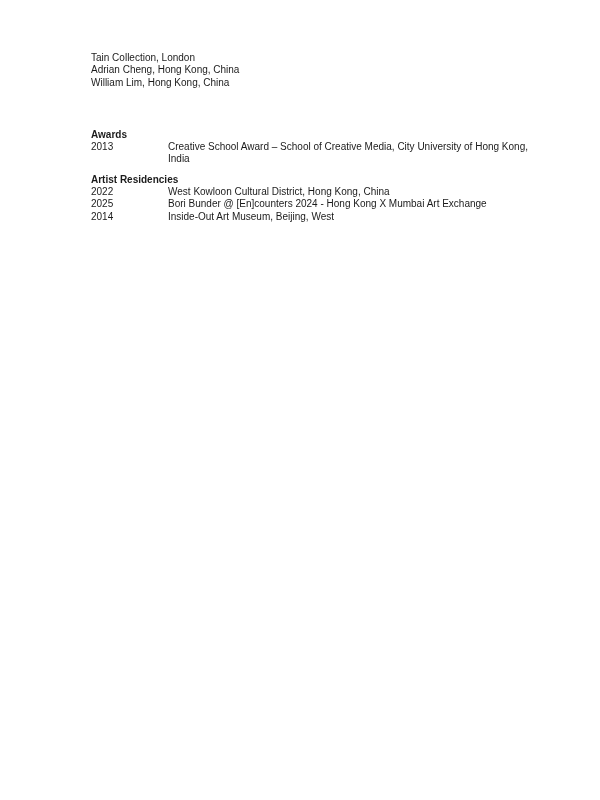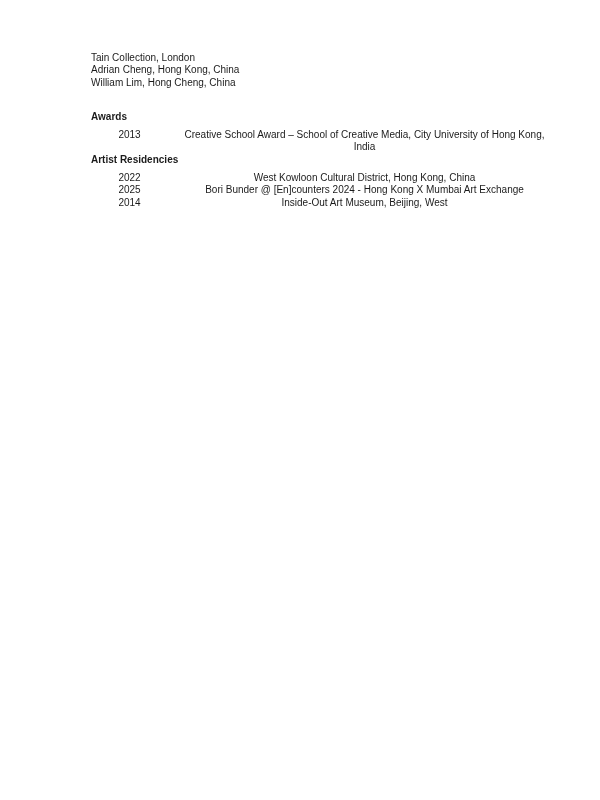--- a/index.html
+++ b/index.html
@@ -32,27 +32,27 @@
   .line {
     white-space: nowrap;
   }
   .heading {
     font-weight: bold;
     font-size: 10px;
     line-height: 12.3px;
     margin: 0;
   }
   .awards-heading {
-    margin-top: 22px;
+    margin-top: 40px;
   }
   .residencies-heading {
+    margin-top: 8px;
   }
   .entries {
-    margin-top: 6px;
-    text-align: center;
+    margin-top: 0;
   }
   .entry {
     display: flex;
     align-items: flex-start;
   }
   .year {
     flex: 0 0 77px;
     width: 77px;
   }
   .desc {
@@ -61,21 +61,21 @@
 </style>
 </head>
 <body>
 
 <div class="page">
   <div class="content">
 
     <div class="collectors">
       <div class="line">Tain Collection, London</div>
       <div class="line">Adrian Cheng, Hong Kong, China</div>
-      <div class="line">William Lim, Hong Cheng, China</div>
+      <div class="line">William Lim, Hong Kong, China</div>
     </div>
 
     <h2 class="heading awards-heading">Awards</h2>
 
     <div class="entries">
       <div class="entry">
         <div class="year">2013</div>
         <div class="desc">
           <div class="line">Creative School Award – School of Creative Media, City University of Hong Kong,</div>
           <div class="line">India</div>

